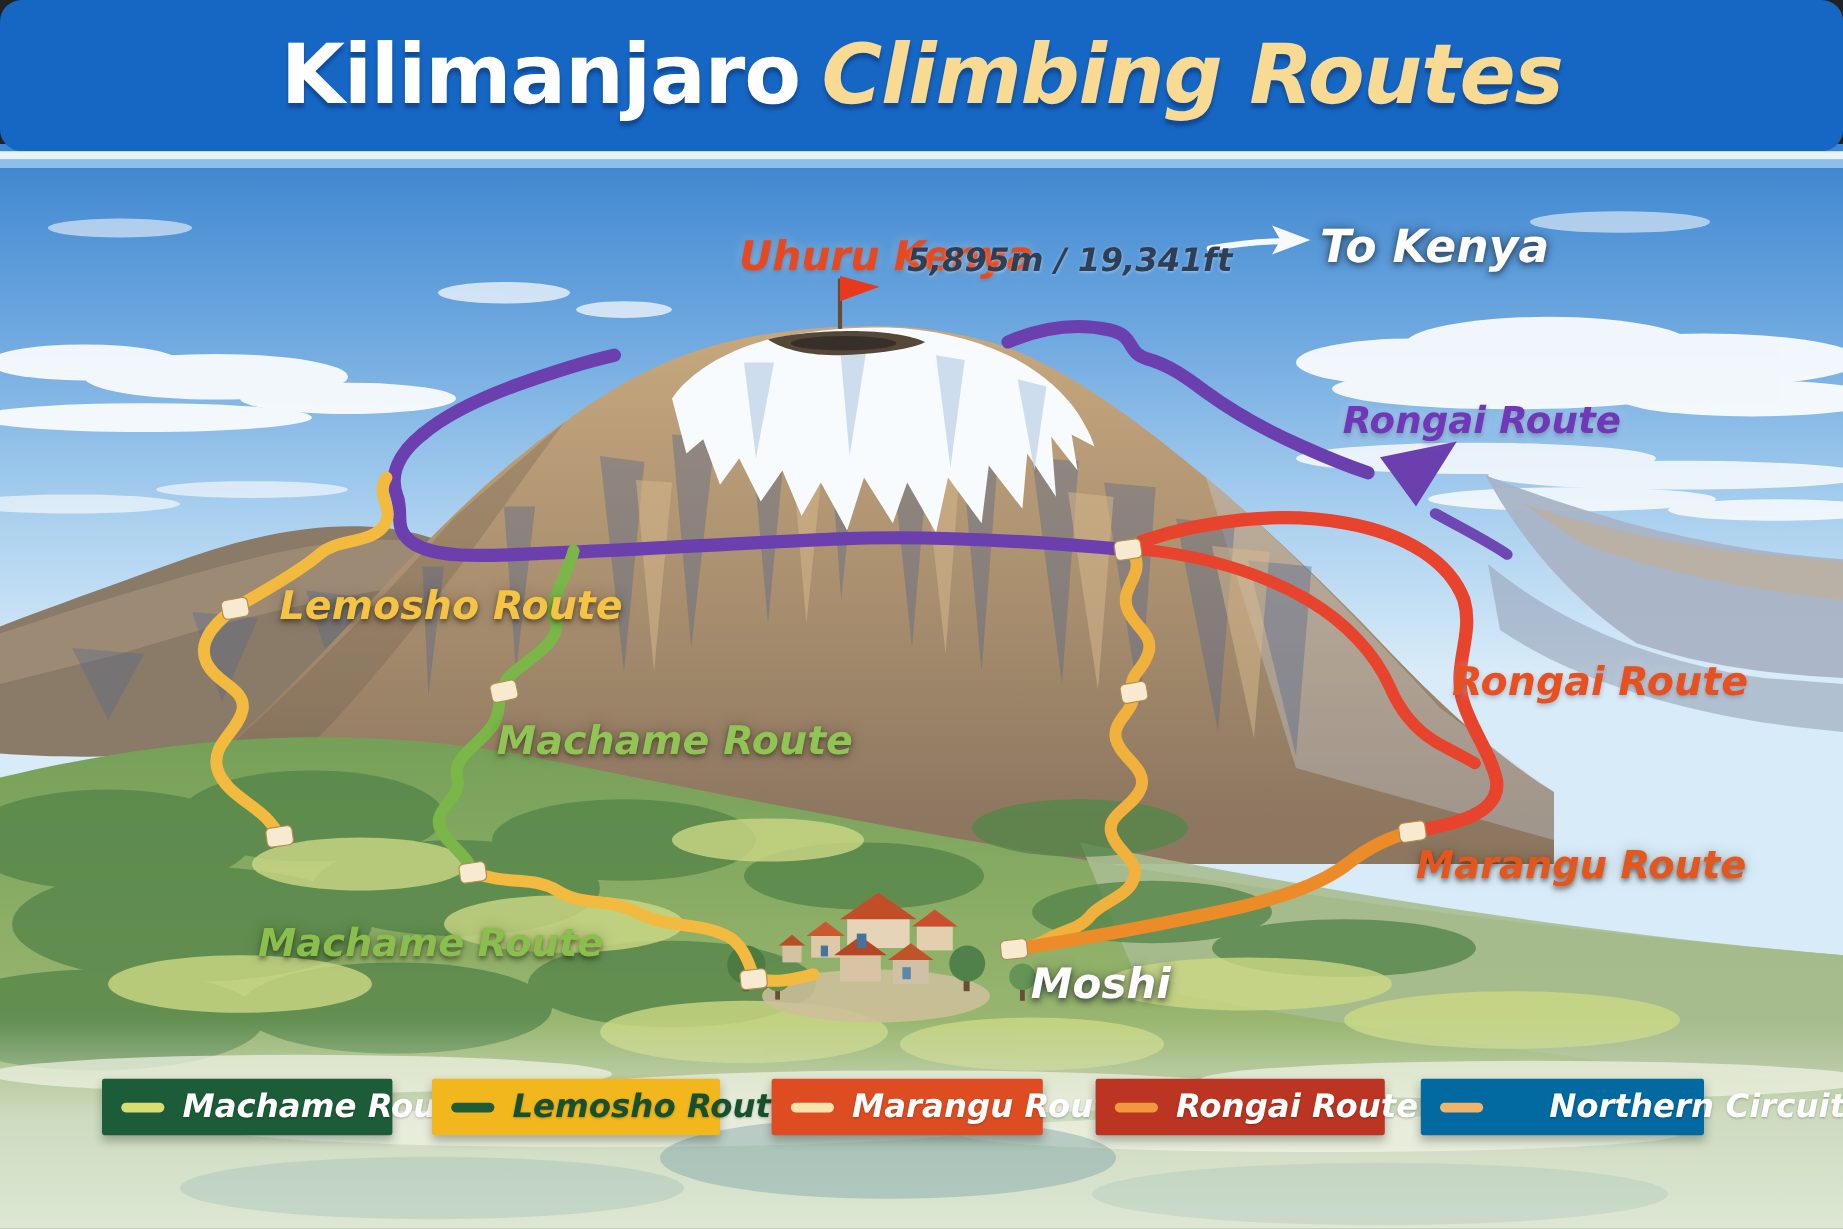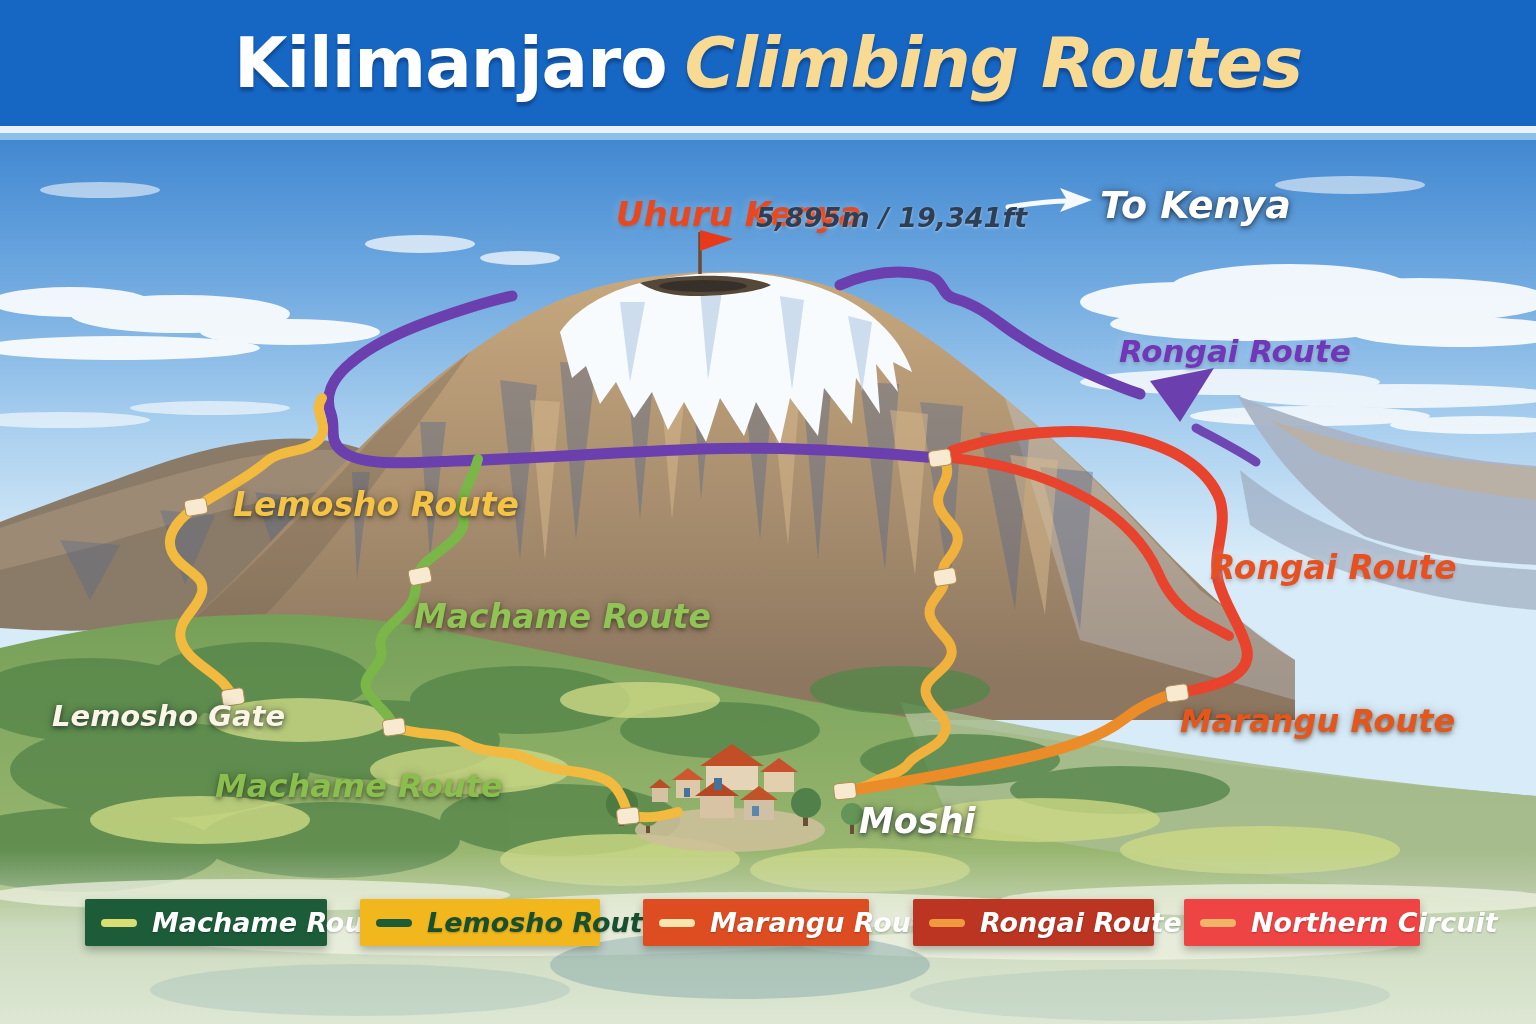--- a/index.html
+++ b/index.html
@@ -6,20 +6,21 @@
   .stage{
     position:relative;width:1536px;height:1024px;overflow:hidden;
     font-family:"DejaVu Sans","Liberation Sans",sans-serif;
     -webkit-font-smoothing:antialiased;
   }
   .scene-svg{position:absolute;left:0;top:0;width:1536px;height:1024px;display:block;}
   .header{
     position:absolute;left:0;top:0;width:1536px;height:126px;
     display:flex;align-items:center;justify-content:center;
     box-sizing:border-box;
+    border-radius:18px;
   }
   .header-title{font-size:69px;font-weight:800;letter-spacing:-1px;
     text-shadow:0 4px 3px rgba(8,40,90,.45);white-space:nowrap;}
   .title-part1{color:#ffffff;font-style:normal;}
   .title-part2{font-style:italic;margin-left:18px;}
   .header-stripe1{position:absolute;left:0;top:126px;width:1536px;height:7px;background:#e7f2fa;}
   .header-stripe2{position:absolute;left:0;top:133px;width:1536px;height:7px;background:#8cc0e8;}
   .map-label{
     position:absolute;font-weight:800;font-style:italic;white-space:nowrap;
     text-shadow:0 2px 4px rgba(30,26,14,.55),0 0 12px rgba(30,26,14,.22);
@@ -303,21 +304,20 @@
   <div class="header-stripe2"></div>
 
   <div class="map-label on-sky" style="left: 616px; top: 194px; font-size: 34px; color: rgb(232, 72, 31);">Uhuru Kenya</div>
   <div class="elevation-label" style="left:756px;top:202px;font-size:27px;">5,895m / 19,341ft</div>
   <div class="map-label white-label" style="left: 1100px; top: 183px; font-size: 38px; color: rgb(255, 255, 255);">To Kenya</div>
 
   <div class="map-label on-sky" style="left: 1119px; top: 333px; font-size: 31px; color: rgb(112, 56, 184);">Rongai Route</div>
   <div class="map-label on-sky" style="left: 1210px; top: 548px; font-size: 33px; color: rgb(232, 80, 31);">Rongai Route</div>
   <div class="map-label" style="left: 233px; top: 485px; font-size: 33px; color: rgb(246, 196, 69);">Lemosho Route</div>
   <div class="map-label" style="left: 414px; top: 597px; font-size: 33px; color: rgb(144, 196, 85);">Machame Route</div>
-  <div class="map-label white-label" style="left: 52px; top: 699px; font-size: 29px; color: rgb(250, 245, 228);">Lemosho Gate</div>
   <div class="map-label" style="left: 215px; top: 767px; font-size: 32px; color: rgb(138, 191, 78);">Machame Route</div>
   <div class="map-label" style="left: 1180px; top: 702px; font-size: 32px; color: rgb(228, 86, 28);">Marangu Route</div>
   <div class="map-label white-label" style="left: 859px; top: 801px; font-size: 35px; color: rgb(255, 255, 255);">Moshi</div>
 
   <div>
     <div class="legend-box" style="left: 85px; top: 899px; width: 242px; background-color: rgb(29, 92, 56);">
       <span class="legend-dash" style="background-color: rgb(216, 222, 114);"></span>
       <span class="legend-text" style="color: rgb(255, 255, 255);">Machame Route</span>
     </div>
     <div class="legend-box" style="left: 360px; top: 899px; width: 240px; background-color: rgb(242, 183, 29);">
@@ -325,19 +325,19 @@
       <span class="legend-text" style="color: rgb(23, 80, 47);">Lemosho Route</span>
     </div>
     <div class="legend-box" style="left: 643px; top: 899px; width: 226px; background-color: rgb(222, 77, 34);">
       <span class="legend-dash" style="background-color: rgb(248, 229, 174);"></span>
       <span class="legend-text" style="color: rgb(255, 255, 255);">Marangu Route</span>
     </div>
     <div class="legend-box" style="left: 913px; top: 899px; width: 241px; background-color: rgb(188, 53, 34);">
       <span class="legend-dash" style="background-color: rgb(240, 153, 63);"></span>
       <span class="legend-text" style="color: rgb(255, 255, 255);">Rongai Route</span>
     </div>
-    <div class="legend-box" style="left: 1184px; top: 899px; width: 236px; background-color: #ef4444;">
+    <div class="legend-box" style="left: 1184px; top: 899px; width: 236px; background-color: #0369a1; gap: 40px;">
       <span class="legend-dash" style="background-color: rgb(242, 180, 104);"></span>
       <span class="legend-text" style="color: rgb(255, 255, 255);">Northern Circuit</span>
     </div>
   </div>
 
 </div>
 
 </body></html>

